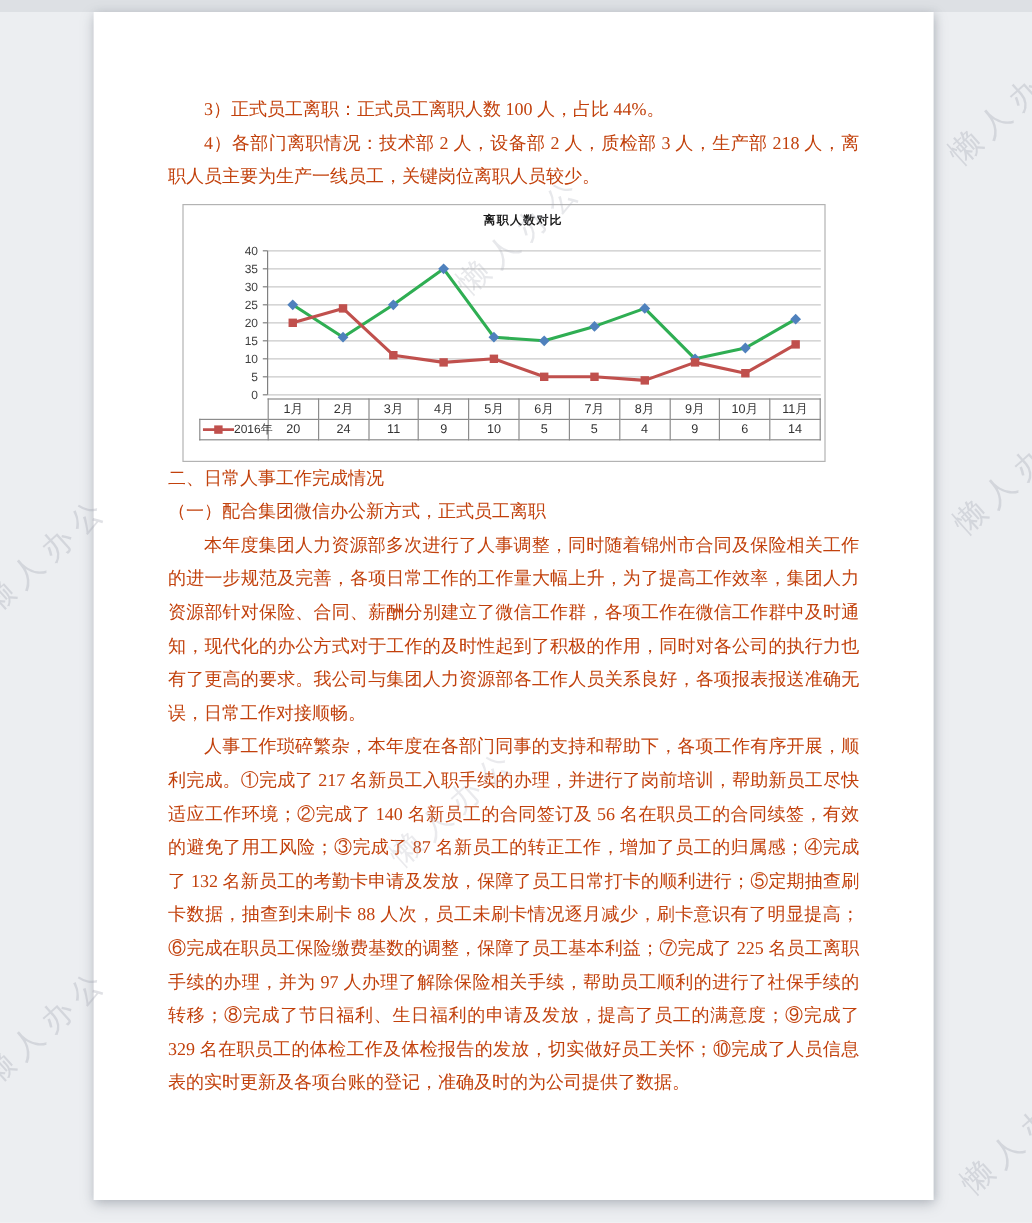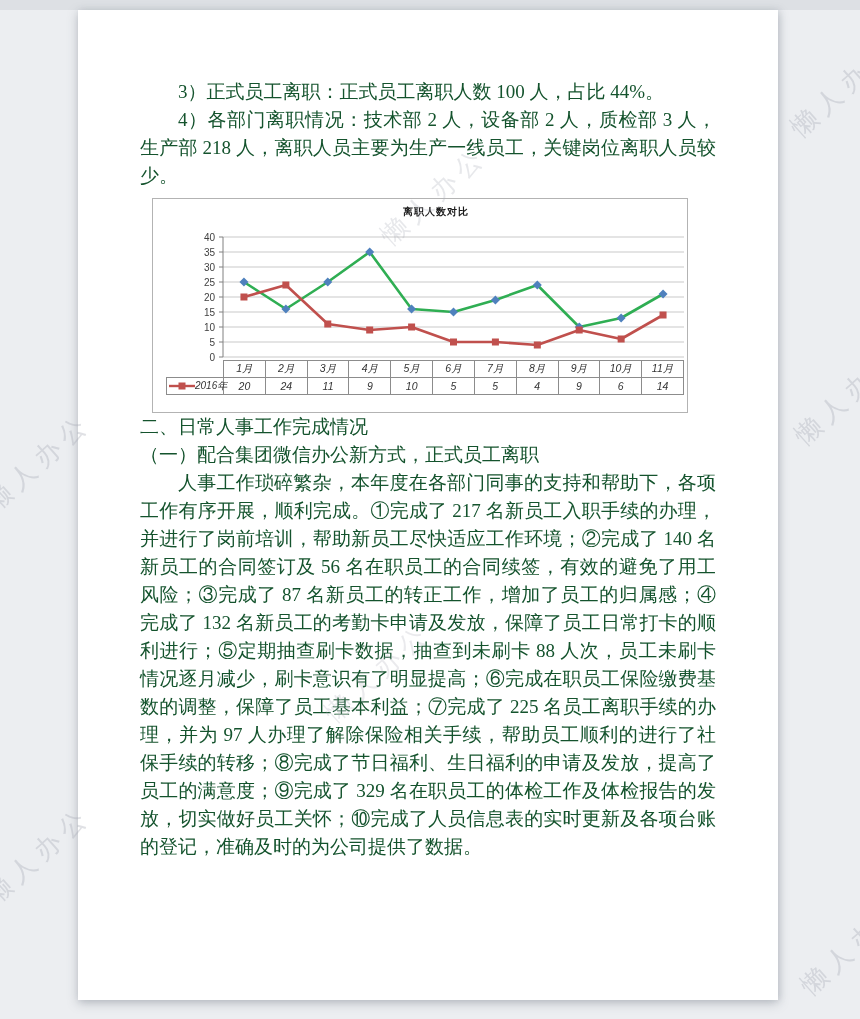--- a/index.html
+++ b/index.html
@@ -8,21 +8,21 @@
     background:#eceef1;
     font-family:"Liberation Serif","DejaVu Serif",serif;
   }
   .bg-topstrip{position:absolute;left:0;top:0;width:860px;height:10px;background:#dde0e4;}
   .page{
     position:absolute;left:78px;top:10px;width:700px;height:990px;
     background:#ffffff;box-sizing:border-box;
     padding:68px 62px 0 62px;
     box-shadow:0 3px 10px rgba(120,126,138,.45), 2px 0 6px rgba(120,126,138,.15);
   }
-  .page p{margin:0;font-size:19px;line-height:28px;color:#14532d;text-align:justify;}
+  .page p{margin:0;font-size:15px;line-height:28px;color:#c2410c;text-align:justify;}
   .indent2{text-indent:2em;}
   .sec-heading{margin:18px 0 0 0;font-size:16.5px;line-height:26px;font-weight:normal;color:#111;}
   .sub-title{margin-top:2px;}
   .sub-body{margin-top:3px;}
 
   
   .chart-box{
     margin:8px 0 0 12px;width:536px;height:215px;background:#fff;
     border:1px solid #b3b3b3;box-sizing:border-box;position:relative;
     font-family:"Liberation Sans","DejaVu Sans",sans-serif;
@@ -31,21 +31,21 @@
     position:absolute;left:16px;top:6px;width:100%;text-align:center;
     font-family:"Liberation Serif","DejaVu Serif",serif;
     font-size:10px;font-weight:bold;color:#1a1a1a;letter-spacing:1px;
   }
   .plot-svg{position:absolute;left:0;top:34px;overflow:visible;}
   .chart-table{
     position:absolute;left:13px;top:161px;width:518px;
     border-collapse:collapse;table-layout:fixed;
     font-size:10.5px;color:#333;
   }
-  .chart-table td{border:1px solid #8c8c8c;text-align:center;padding:0;height:16px;font-style:italic;}
+  .chart-table td{border:1px solid #8c8c8c;text-align:center;padding:0;height:16px;}
   .chart-table td.corner{border:none;background:transparent;}
   .chart-table .legend-cell{text-align:left;padding-left:2px;white-space:nowrap;font-size:10px;}
   .chart-table .legend-cell svg{vertical-align:-2px;}
 
   
   .wm{
     position:absolute;white-space:nowrap;pointer-events:none;
     font-family:"Liberation Sans","DejaVu Sans",sans-serif;
     font-size:26px;letter-spacing:7px;color:rgba(165,168,178,.34);
     transform:rotate(-42deg);z-index:5;
@@ -169,20 +169,21 @@
             <td>9</td>
             <td>6</td>
             <td>14</td>
           </tr>
         </tbody>
       </table>
   </div>
 
   <p class="sec-heading">二、日常人事工作完成情况</p>
   <p class="sub-title">（一）配合集团微信办公新方式，正式员工离职</p>
+  <p class="indent2 sub-body">本年度集团人力资源部多次进行了人事调整，同时随着锦州市合同及保险相关工作的进一步规范及完善，各项日常工作的工作量大幅上升，为了提高工作效率，集团人力资源部针对保险、合同、薪酬分别建立了微信工作群，各项工作在微信工作群中及时通知，现代化的办公方式对于工作的及时性起到了积极的作用，同时对各公司的执行力也有了更高的要求。我公司与集团人力资源部各工作人员关系良好，各项报表报送准确无误，日常工作对接顺畅。</p>
   <p class="indent2 sub-body">人事工作琐碎繁杂，本年度在各部门同事的支持和帮助下，各项工作有序开展，顺利完成。①完成了 217 名新员工入职手续的办理，并进行了岗前培训，帮助新员工尽快适应工作环境；②完成了 140 名新员工的合同签订及 56 名在职员工的合同续签，有效的避免了用工风险；③完成了 87 名新员工的转正工作，增加了员工的归属感；④完成了 132 名新员工的考勤卡申请及发放，保障了员工日常打卡的顺利进行；⑤定期抽查刷卡数据，抽查到未刷卡 88 人次，员工未刷卡情况逐月减少，刷卡意识有了明显提高；⑥完成在职员工保险缴费基数的调整，保障了员工基本利益；⑦完成了 225 名员工离职手续的办理，并为 97 人办理了解除保险相关手续，帮助员工顺利的进行了社保手续的转移；⑧完成了节日福利、生日福利的申请及发放，提高了员工的满意度；⑨完成了 329 名在职员工的体检工作及体检报告的发放，切实做好员工关怀；⑩完成了人员信息表的实时更新及各项台账的登记，准确及时的为公司提供了数据。</p>
 </div>
 
 <span class="wm w1">懒人办公</span>
 <span class="wm w2">懒人办公</span>
 <span class="wm w3">懒人办公</span>
 <span class="wm w4">懒人办公</span>
 <span class="wm w5">懒人办公</span>
 <span class="wm w6">懒人办公</span>
 <span class="wm w7">懒人办公</span>

